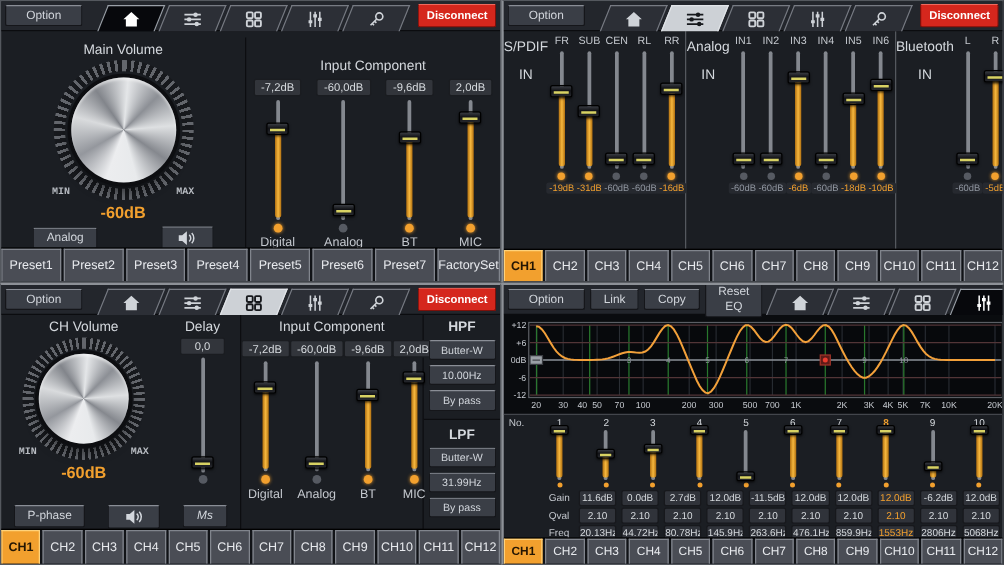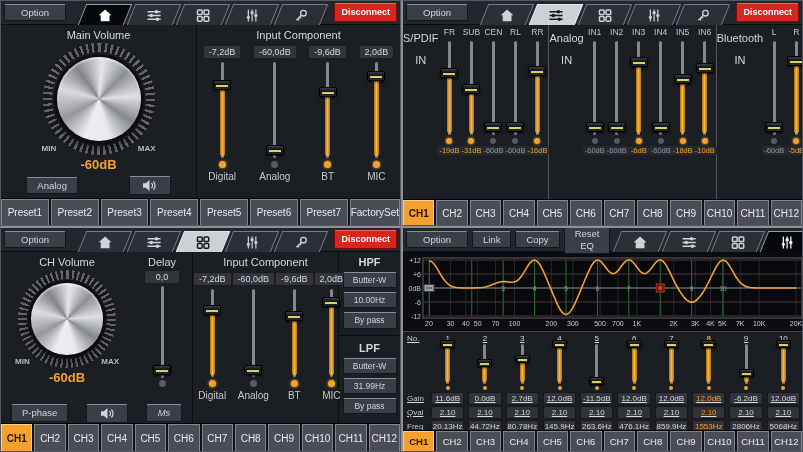--- a/index.html
+++ b/index.html
@@ -31,35 +31,35 @@
 
   
   .vslider{position:relative;width:20px;}
   .vslider .track{position:absolute;left:50%;top:0;bottom:0;width:3px;margin-left:-1.5px;background:#84888f;border-radius:2px;}
   .vslider .fill{position:absolute;left:50%;width:5px;margin-left:-2.5px;bottom:2px;background:linear-gradient(90deg,#b06f10,#f7b83e,#b06f10);border-radius:2px;}
   .vslider .fill.off{background:#84888f;width:3px;margin-left:-1.5px;}
   .vslider .handle{position:absolute;left:50%;width:18px;margin-left:-9px;height:10px;background:linear-gradient(#3a3d43,#121317 45%,#26282d);border:1px solid #000;border-radius:2px;box-shadow:0 1px 2px rgba(0,0,0,.7);}
   .vslider .handle::after{content:"";position:absolute;left:2px;right:2px;top:4px;height:2px;background:#d8d263;}
 
   
-  .knob-wrap{position:relative;margin:2px auto 0;}
+  .knob-wrap{position:relative;margin:2px auto 0;font-family:Liberation Mono, monospace;}
   .knob-ring{position:absolute;inset:0;border-radius:50%;background:repeating-conic-gradient(#63666c 0deg 2.6deg,#17191d 2.6deg 6.4deg);}
   .knob-ring::after{content:"";position:absolute;inset:9px;border-radius:50%;background:#1b1e23;}
   .knob-cap{position:absolute;border-radius:50%;background:conic-gradient(from 200deg,#ecedef,#94979d 40deg,#d9dbdd 85deg,#82858b 125deg,#e4e6e8 165deg,#8c8f95 205deg,#dee0e2 245deg,#85888e 285deg,#e8eaec 325deg,#ecedef);box-shadow:0 0 0 3px #0d0e11,0 6px 10px rgba(0,0,0,.6),inset 0 2px 2px rgba(255,255,255,.5);}
   .minmax{position:absolute;bottom:2px;font-size:8px;color:#b8bcc2;font-weight:bold;}
   .knob-value{text-align:center;color:#f2a02e;font-size:13px;font-weight:bold;margin-top:2px;}
 
   
   .tabrow{display:flex;align-items:stretch;background:#111317;border-top:1px solid #000;}
   .tabrow .tab{flex:1;display:flex;align-items:center;justify-content:center;background:#4a4d55;border:1px solid #81858d;border-bottom:none;margin-left:2px;font-size:10px;color:#e8eaee;cursor:pointer;white-space:nowrap;}
   .tabrow .tab:first-child{margin-left:0;}
   .tabrow .tab.active{background:#f2a02e;color:#231503;font-weight:bold;border-color:#ffd27a;}
 
   
-  .tl-body{height:175px;display:flex;}
+  .tl-body{height:175px;display:flex;align-items:flex-end;}
   .tl-left{width:196px;border-right:1px solid #0c0d10;display:flex;flex-direction:column;padding-top:4px;}
   .tl-right{flex:1;padding-top:4px;}
   .ic-grid{display:flex;justify-content:space-around;margin-top:4px;}
   .ic-col{display:flex;flex-direction:column;align-items:center;gap:3px;}
   .ic-col .label{font-size:10px;color:#c4c8ce;}
   .tl-btnrow{display:flex;justify-content:space-around;align-items:center;margin-top:4px;}
   .spk-btn{width:42px;display:flex;align-items:center;justify-content:center;padding:2px 0;}
   .spk-btn svg{width:17px;height:13px;}
   .preset-row{position:absolute;left:0;right:0;bottom:0;height:27px;}
 
@@ -84,33 +84,33 @@
   .delay-col{width:58px;display:flex;flex-direction:column;align-items:center;gap:2px;}
   .bl-btnrow{height:24px;display:flex;align-items:center;justify-content:space-between;padding:0 10px 2px;}
   .bl-ic{width:146px;border-right:1px solid #0c0d10;padding-top:4px;}
   .bl-filters{flex:1;display:flex;flex-direction:column;align-items:center;padding-top:4px;gap:4px;}
   .bl-filters .panel-title{font-weight:bold;}
   .filt-btn{font-size:8.5px;padding:2px 0;width:54px;text-align:center;}
   .filt-div{width:100%;border-top:1px solid #0c0d10;margin:2px 0;}
 
   
   .br-graph{height:80px;background:#0a0c0f;border-bottom:1px solid #43464c;}
-  .eq-grid{display:grid;grid-template-columns:26px repeat(10,1fr);align-items:center;text-decoration:underline;}
+  .eq-grid{display:grid;grid-template-columns:26px repeat(10,1fr);align-items:center;}
   .no-row{height:12px;font-size:8px;}
   .no-row .nolabel{font-size:8px;color:#c4c8ce;padding-left:4px;}
   .no-row .bandno{text-align:center;color:#d6dade;}
   .no-row .bandno.sel{color:#f2a02e;font-weight:bold;}
   .eq-sliders{height:47px;}
   .eq-cell{display:flex;flex-direction:column;align-items:center;height:47px;justify-content:flex-start;}
   .eq-cell .vslider{height:40px;width:16px;}
   .eq-cell .vslider .handle{width:15px;margin-left:-7.5px;height:8px;}
   .eq-cell .vslider .handle::after{top:3px;}
   .eq-cell .dot{width:4px;height:4px;border-radius:50%;background:#f2a02e;margin-top:2px;}
   .eq-table .rowlabel{font-size:8px;color:#c4c8ce;padding-left:4px;}
-  .eq-table .trow{height:14px;}
+  .eq-table .trow{height:14px;padding-left:32px;}
   .eq-val{margin:1px 2px;text-align:center;background:#30333a;border:1px solid #17181c;border-radius:2px;font-size:8px;color:#d6dade;padding:1px 0;white-space:nowrap;overflow:hidden;}
   .eq-val.sel{color:#f2a02e;}
   .br-tabs{position:absolute;left:0;right:0;bottom:0;height:21px;}
   .br-tabs .tab{font-size:9.5px;}
 </style>
 </head>
 <body>
 
 <div id="app">
 

